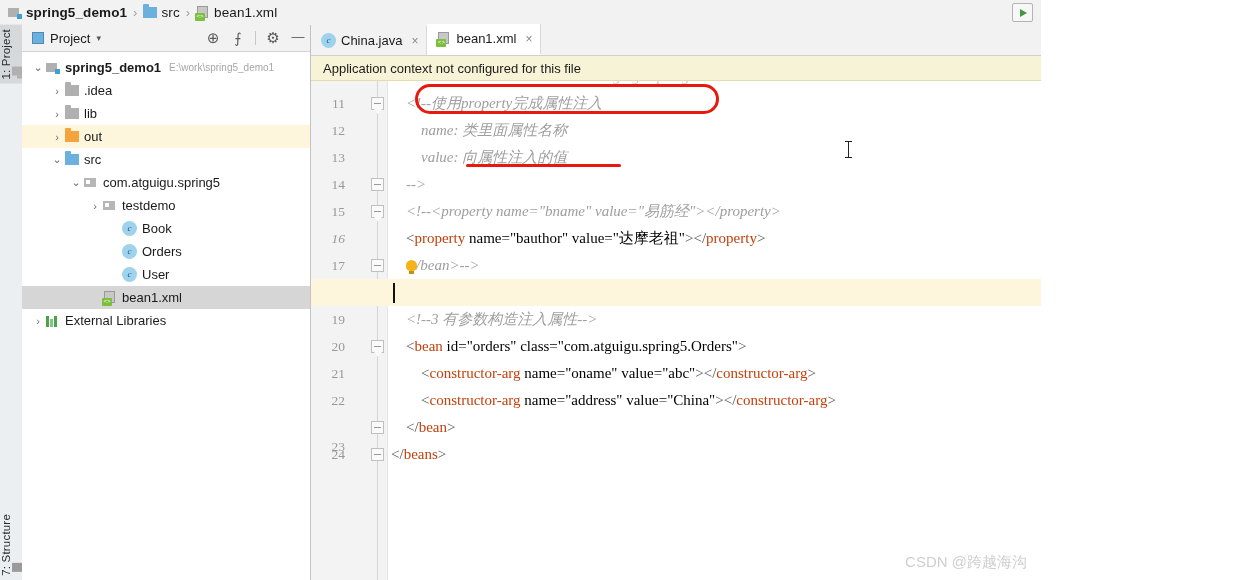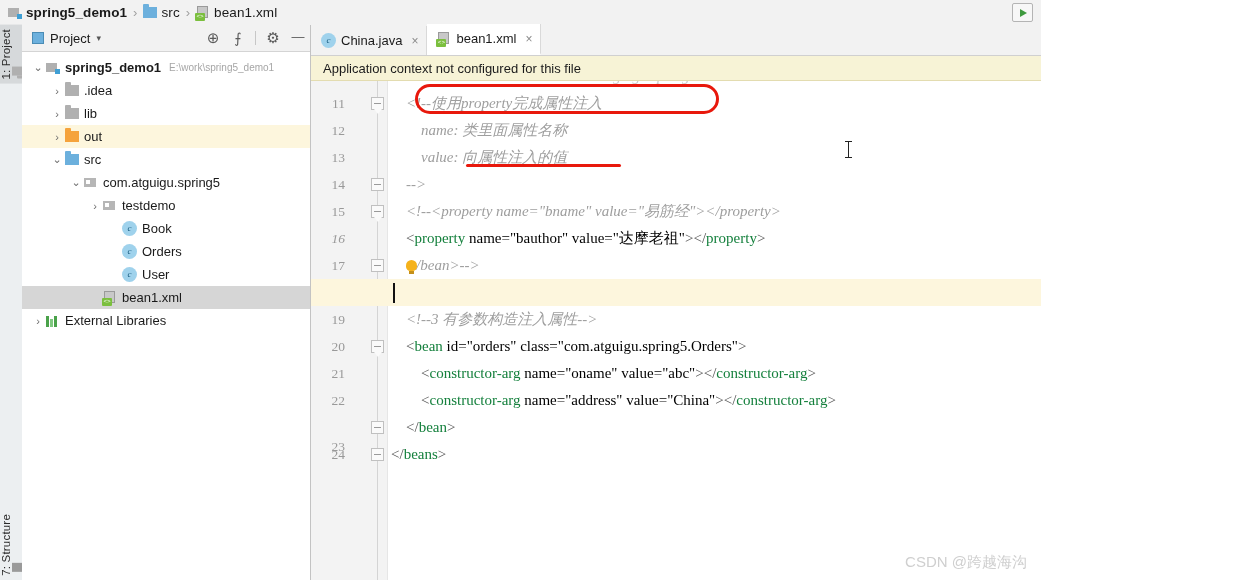--- a/index.html
+++ b/index.html
@@ -235,21 +235,21 @@
     position: absolute; left: 0; height: 27px; line-height: 27px;
     white-space: pre; padding-left: 4px;
   }
   .curline-bg {
     position: absolute; left: 0; right: 0; height: 27px;
     background: #fdf6dd;
   }
   .caret {
     position: absolute; width: 2px; height: 20px; background: #111;
   }
-  .tag   { color: #15803d; }
+  .tag   { color: #c2410c; }
   .punct { color: #555555; }
   .cmt   { color: #9e9e9e; font-style: italic; }
   .cmt-faint { color: #c9c9c9; font-style: italic; }
 
   .redbox {
     position: absolute;
     border: 3px solid #e8180c;
     border-radius: 16px;
     box-sizing: border-box;
     pointer-events: none;

